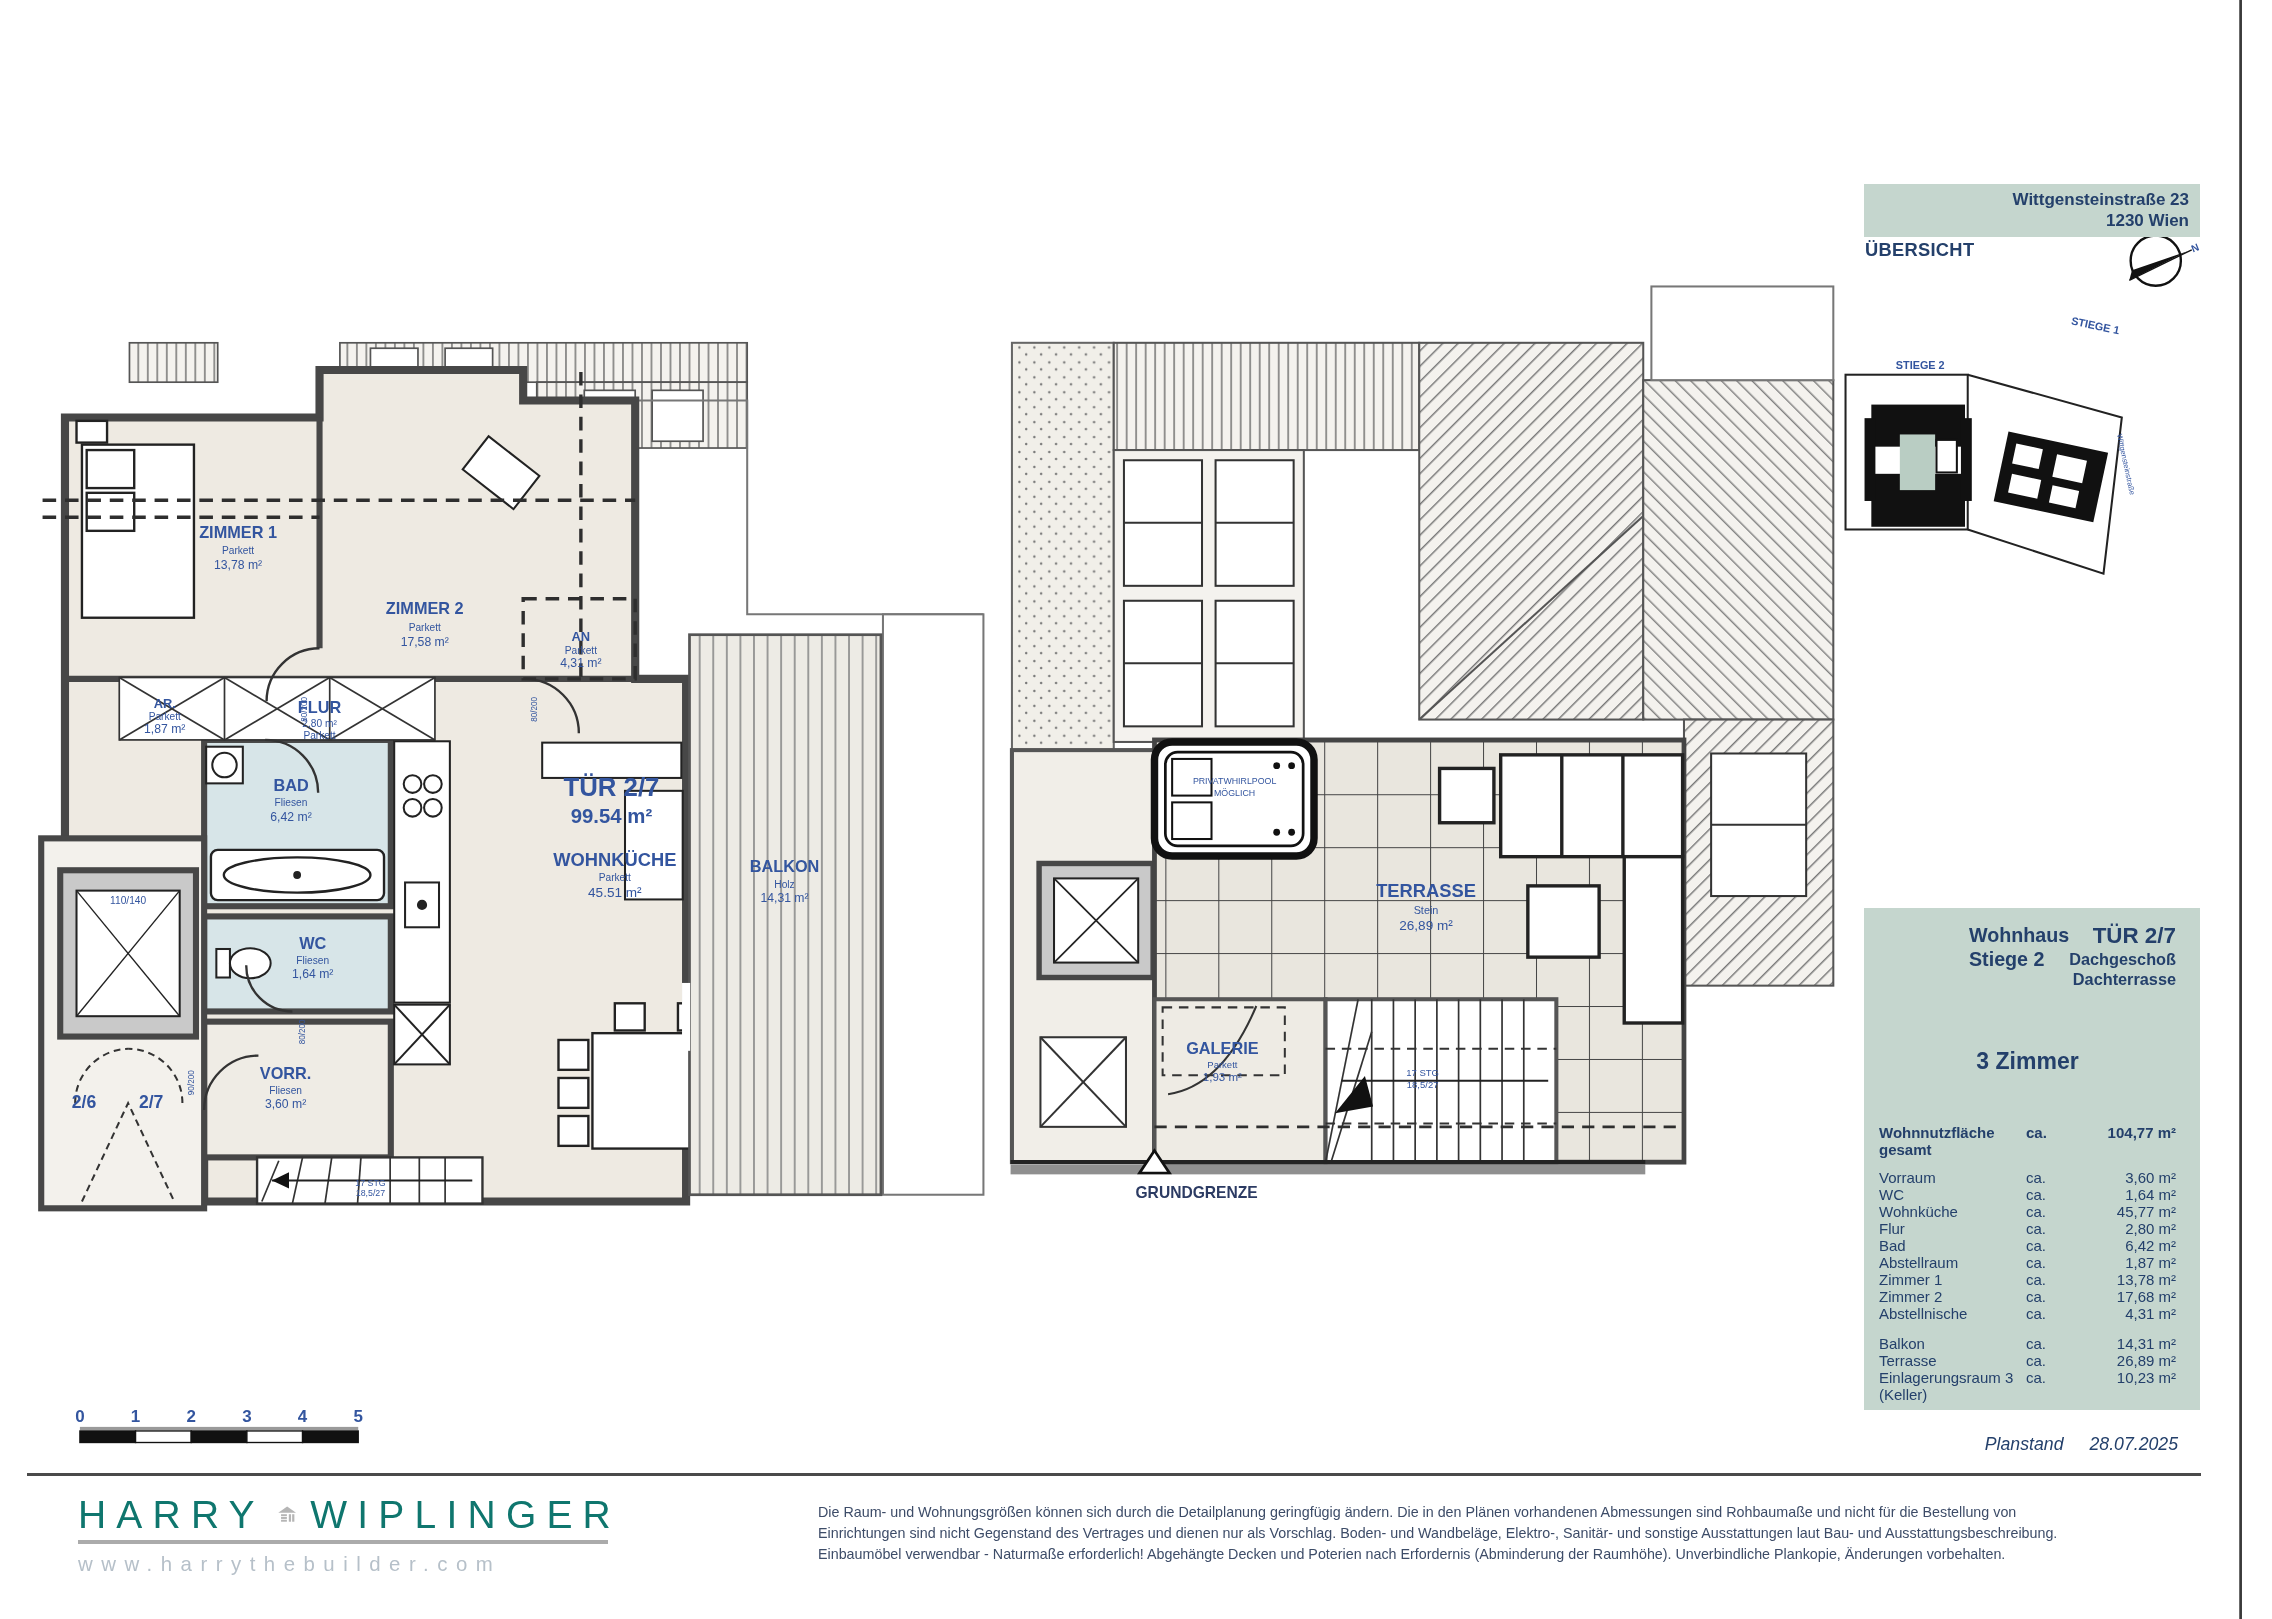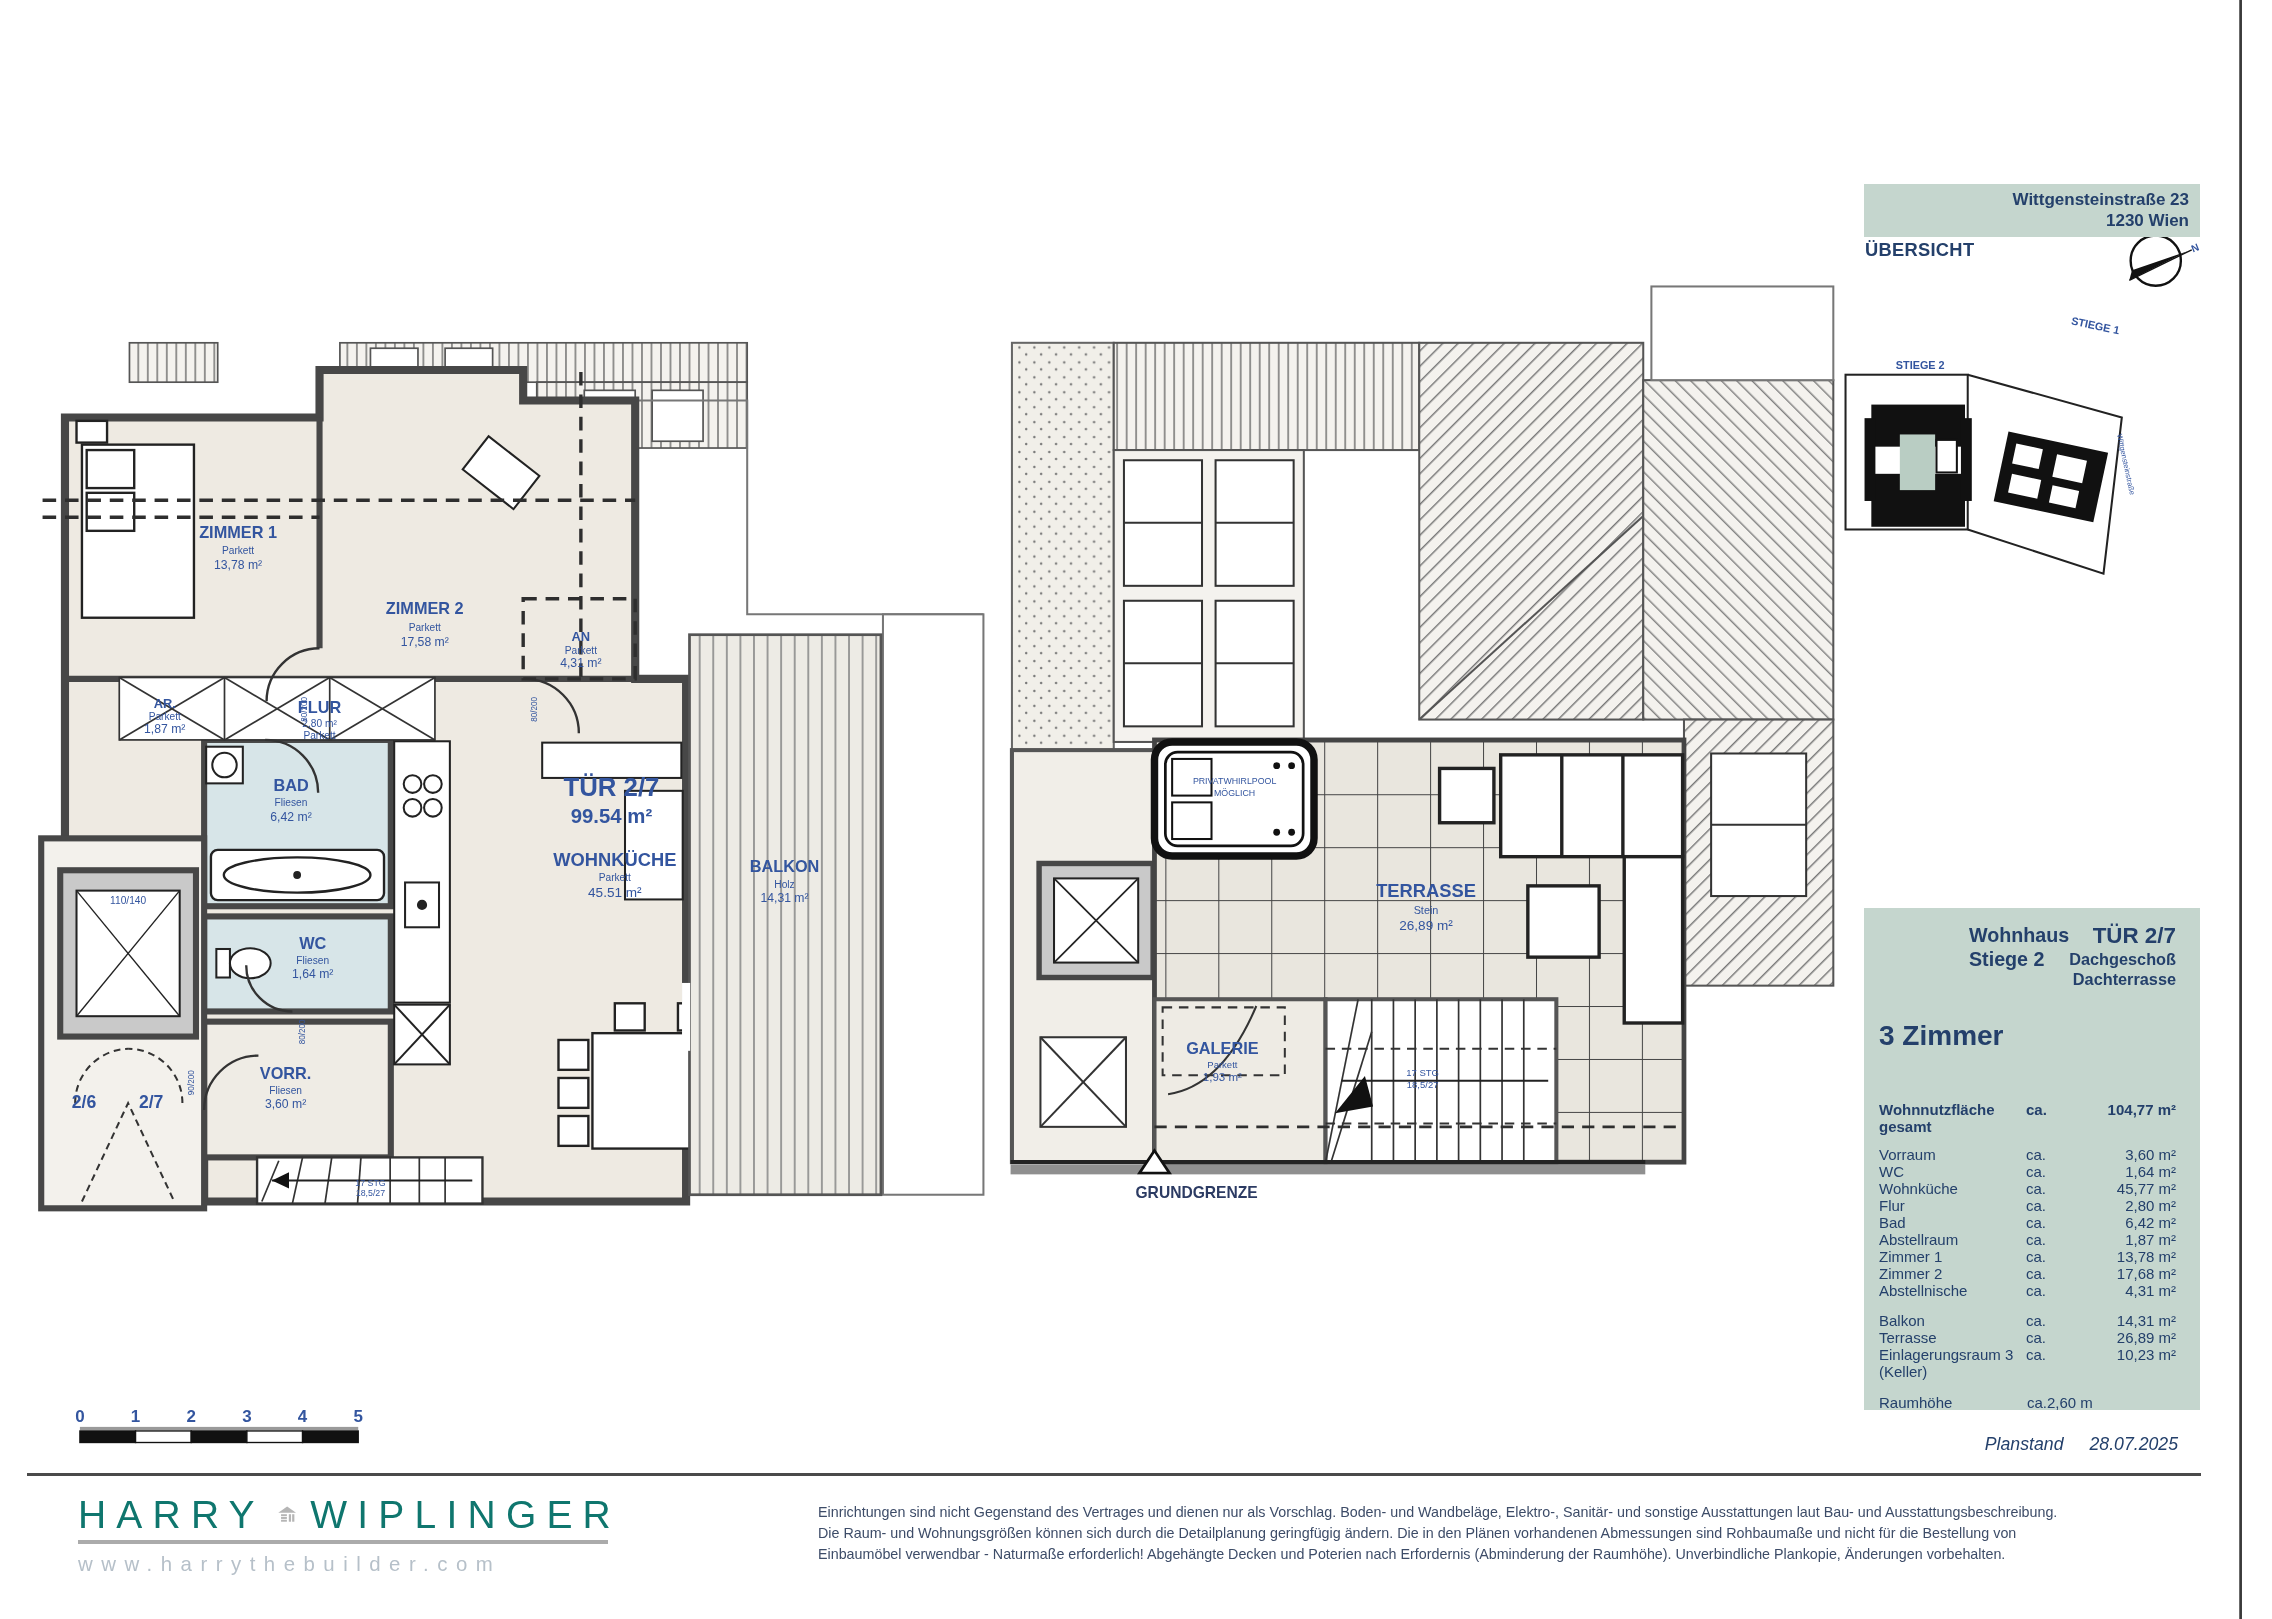--- a/index.html
+++ b/index.html
@@ -11,21 +11,21 @@
   #address-box{left:1864px;top:184px;width:336px;height:53px;text-align:right;
     padding:5.4px 11px 0 0;font-size:17px;font-weight:bold;line-height:21px;}
   #overview-label{position:absolute;left:1865px;top:239px;font-size:18.3px;font-weight:bold;
     color:#24406b;letter-spacing:0.3px;}
   #info-panel{left:1864px;top:908px;width:336px;height:502px;padding:15px 24px 0 15px;overflow:hidden;}
   .panel-titlerow{display:flex;justify-content:flex-end;}
   .panel-left-title{font-size:19.7px;font-weight:bold;line-height:24.4px;}
   .panel-right-title{text-align:right;}
   .panel-unit{font-size:22.4px;font-weight:bold;line-height:26px;}
   .panel-floor{font-size:16.3px;font-weight:bold;line-height:20.4px;}
-  .panel-roomcount{margin-top:30px;font-size:28px;font-weight:bold;}
+  .panel-roomcount{margin-top:58px;font-size:23px;font-weight:bold;text-align:center;}
   .ptable{margin-top:49px;font-size:15px;line-height:17px;}
   .prow{display:flex;}
   .prow .pl{flex:1;}
   .prow .pc{width:48px;}
   .prow .pv{width:102px;text-align:right;}
   .prow.bold{font-weight:bold;}
   .pgap{height:11px;}
   .pgap2{height:13.6px;}
   #planstand{position:absolute;left:1864px;top:1434px;width:314px;text-align:right;
     color:#24406b;font-size:17.7px;font-style:italic;}
@@ -563,19 +563,19 @@
       <rect x="39" y="28" width="8" height="27" fill="#b5b5b5"></rect>
       <rect x="51" y="28" width="8" height="27" fill="#b5b5b5"></rect>
     </svg>
     <span class="logo-word">WIPLINGER</span>
   </div>
   <div class="logo-underline"></div>
   <div class="logo-url">www.harrythebuilder.com</div>
 </div>
 
 <div id="disclaimer">
+  <div>Die Raum- und Wohnungsgrößen können sich durch die Detailplanung geringfügig ändern. Die in den Plänen vorhandenen Abmessungen sind Rohbaumaße und nicht für die Bestellung von</div>
   <div>Einrichtungen sind nicht Gegenstand des Vertrages und dienen nur als Vorschlag. Boden- und Wandbeläge, Elektro-, Sanitär- und sonstige Ausstattungen laut Bau- und Ausstattungsbeschreibung.</div>
-  <div>Die Raum- und Wohnungsgrößen können sich durch die Detailplanung geringfügig ändern. Die in den Plänen vorhandenen Abmessungen sind Rohbaumaße und nicht für die Bestellung von</div>
   <div>Einbaumöbel verwendbar - Naturmaße erforderlich! Abgehängte Decken und Poterien nach Erfordernis (Abminderung der Raumhöhe). Unverbindliche Plankopie, Änderungen vorbehalten.</div>
 </div>
 
 </div>
 
 
 </body></html>

